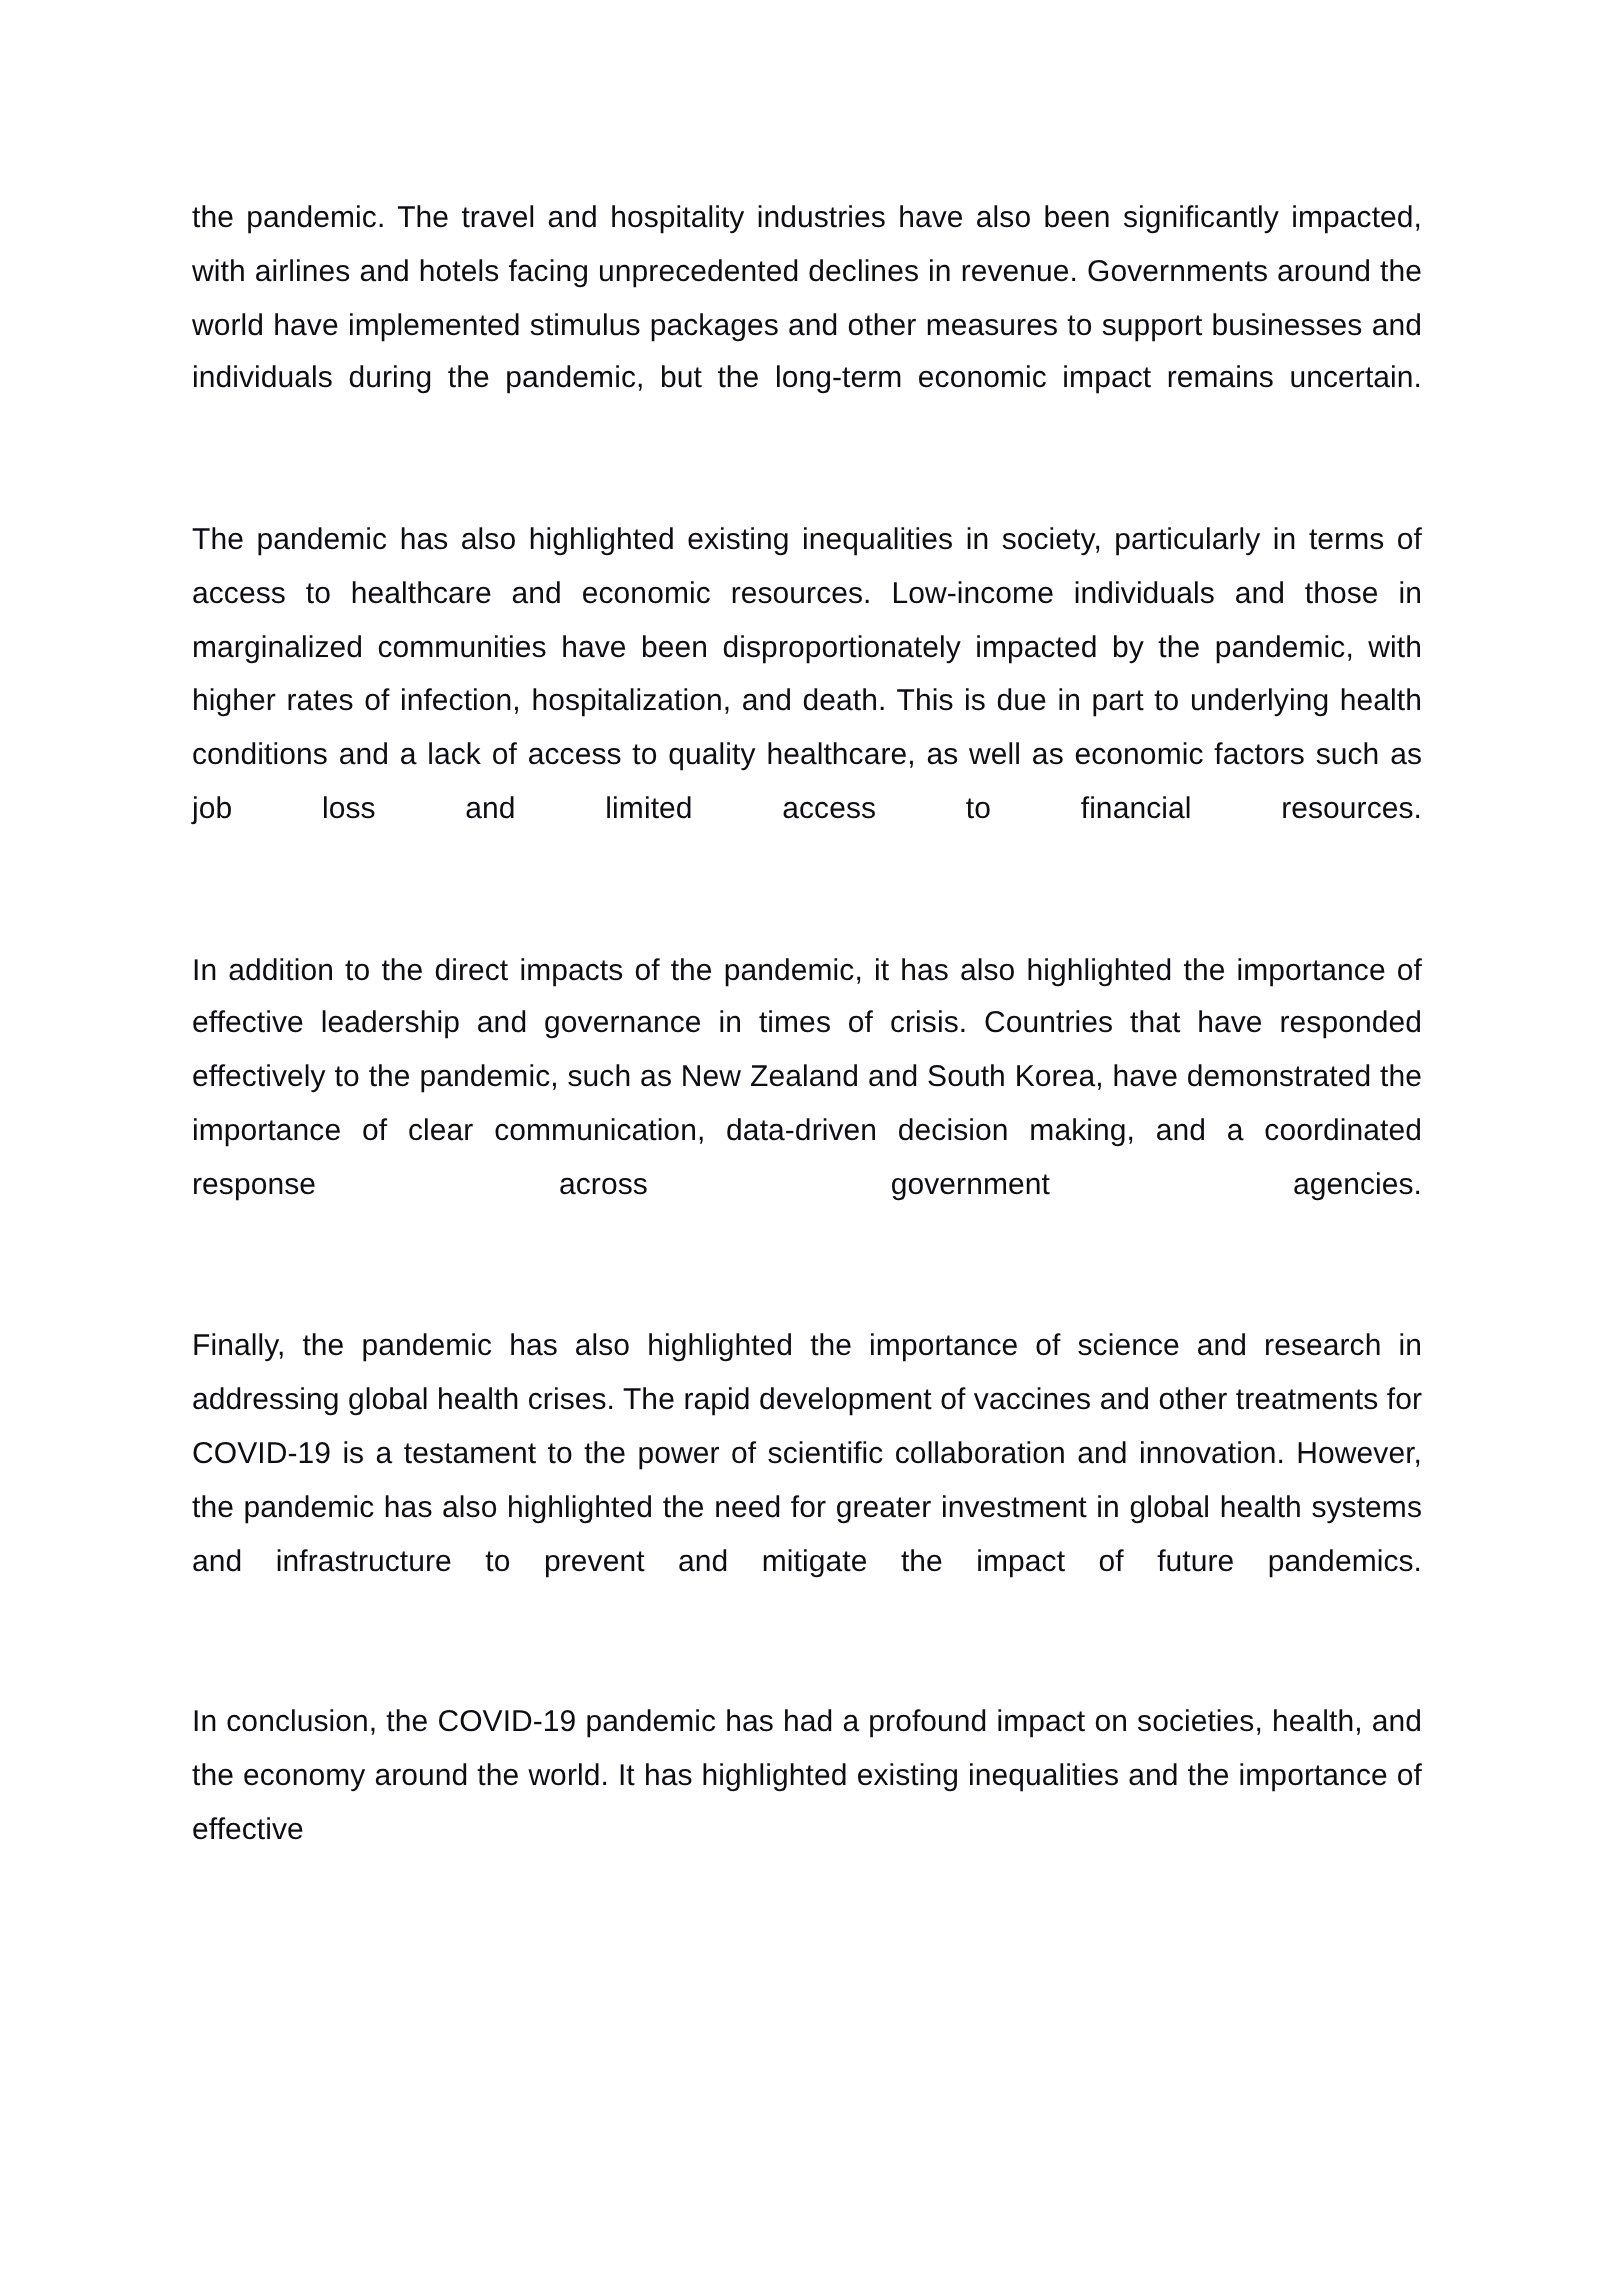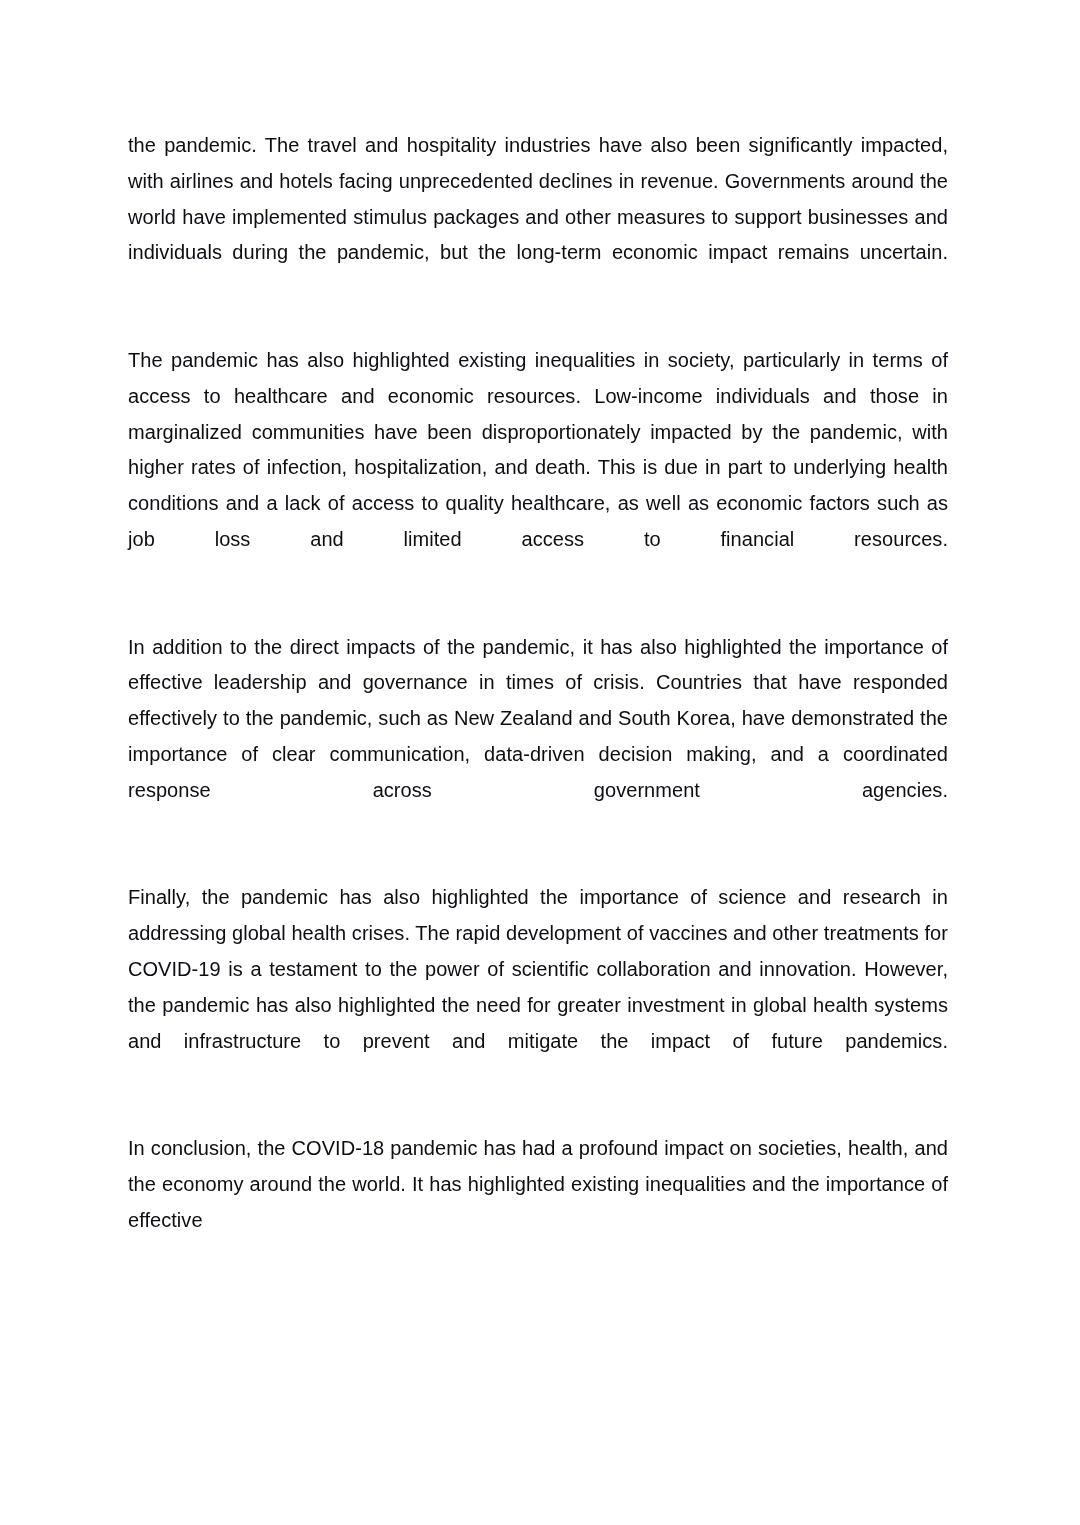--- a/index.html
+++ b/index.html
@@ -57,16 +57,16 @@
   <div class="text-column">
 
     <p class="para">the pandemic. The travel and hospitality industries have also been significantly impacted, with airlines and hotels facing unprecedented declines in revenue. Governments around the world have implemented stimulus packages and other measures to support businesses and individuals during the pandemic, but the long-term economic impact remains uncertain.</p>
 
     <p class="para">The pandemic has also highlighted existing inequalities in society, particularly in terms of access to healthcare and economic resources. Low-income individuals and those in marginalized communities have been disproportionately impacted by the pandemic, with higher rates of infection, hospitalization, and death. This is due in part to underlying health conditions and a lack of access to quality healthcare, as well as economic factors such as job loss and limited access to financial resources.</p>
 
     <p class="para">In addition to the direct impacts of the pandemic, it has also highlighted the importance of effective leadership and governance in times of crisis. Countries that have responded effectively to the pandemic, such as New Zealand and South Korea, have demonstrated the importance of clear communication, data-driven decision making, and a coordinated response across government agencies.</p>
 
     <p class="para">Finally, the pandemic has also highlighted the importance of science and research in addressing global health crises. The rapid development of vaccines and other treatments for COVID-19 is a testament to the power of scientific collaboration and innovation. However, the pandemic has also highlighted the need for greater investment in global health systems and infrastructure to prevent and mitigate the impact of future pandemics.</p>
 
-    <p class="para">In conclusion, the COVID-18 pandemic has had a profound impact on societies, health, and the economy around the world. It has highlighted existing inequalities and the importance of effective</p>
+    <p class="para">In conclusion, the COVID-19 pandemic has had a profound impact on societies, health, and the economy around the world. It has highlighted existing inequalities and the importance of effective</p>
 
   </div>
 </div>
 
 </body></html>

